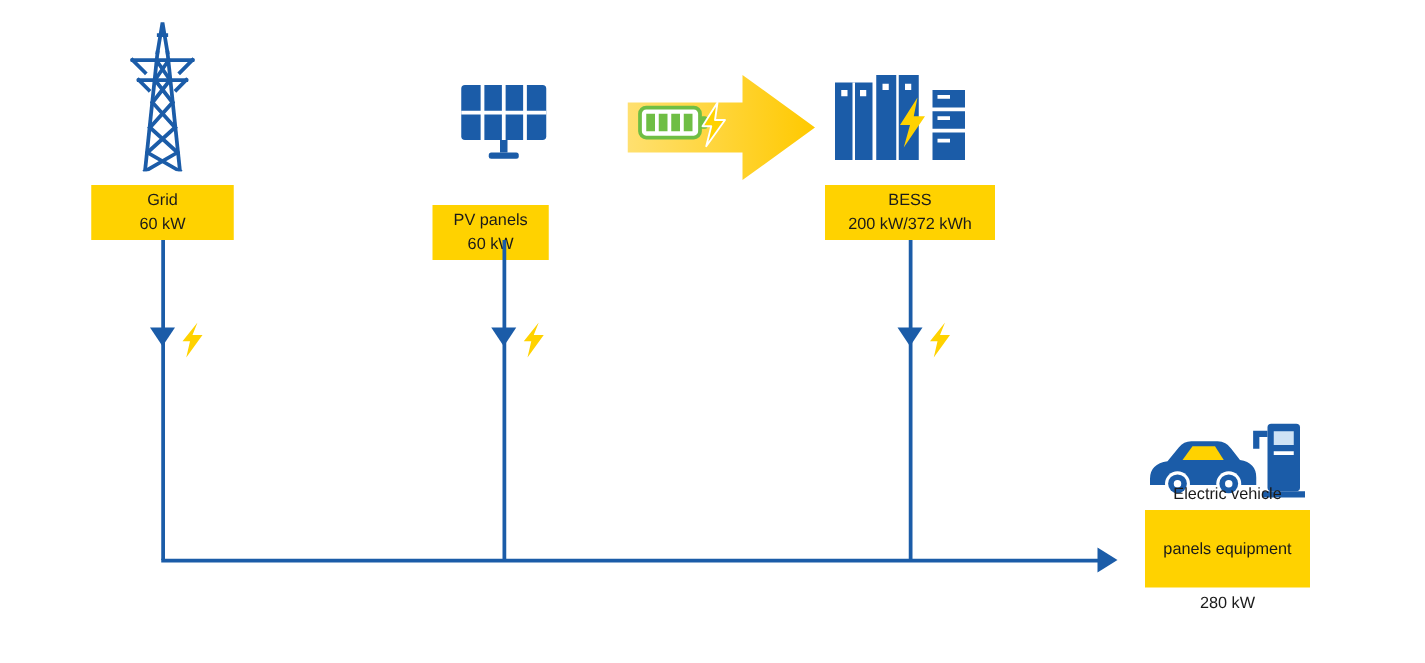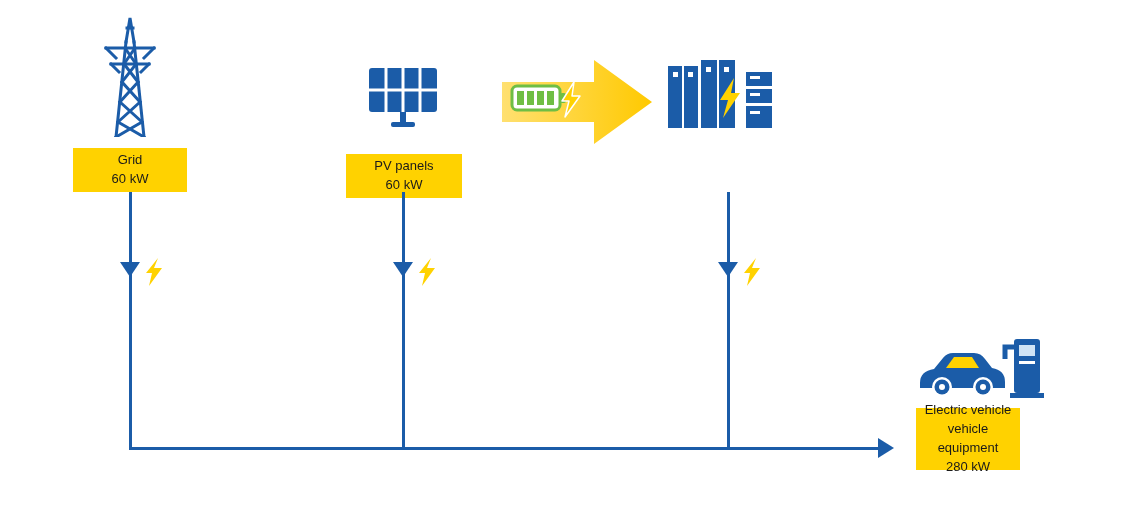--- a/index.html
+++ b/index.html
@@ -63,21 +63,21 @@
         <line x1="19" y1="2" x2="19" y2="46"></line>
         <line x1="36" y1="2" x2="36" y2="46"></line>
         <line x1="53" y1="2" x2="53" y2="46"></line>
         <line x1="2" y1="24" x2="70" y2="24"></line>
       </g>
       <rect x="33" y="46" width="6" height="10" fill="#1B5CA8"></rect>
       <rect x="24" y="56" width="24" height="5" rx="2" fill="#1B5CA8"></rect>
     </svg>
   </div>
 
-  <div class="label-box" style="left:346px;top:154px;width:116px;height:44px;">
+  <div class="label-box" style="left:346px;top:164px;width:93px;height:44px;">
     <span>PV panels</span>
     <span>60 kW</span>
   </div>
 
   <div class="abs" style="left:502px;top:60px;">
     <svg width="150" height="84" viewBox="0 0 150 84">
       <defs>
         <linearGradient id="arrowGrad" x1="0" y1="0" x2="1" y2="0">
           <stop offset="0" stop-color="#FFE070"></stop>
           <stop offset="1" stop-color="#FFC900"></stop>
@@ -111,20 +111,24 @@
       <rect x="78" y="12" width="26" height="14" fill="#1B5CA8"></rect>
       <rect x="78" y="29" width="26" height="14" fill="#1B5CA8"></rect>
       <rect x="78" y="46" width="26" height="22" fill="#1B5CA8"></rect>
       <rect x="82" y="16" width="10" height="3" fill="#ffffff"></rect>
       <rect x="82" y="33" width="10" height="3" fill="#ffffff"></rect>
       <rect x="82" y="51" width="10" height="3" fill="#ffffff"></rect>
       <polygon points="66,18 52,40 60,40 55,58 72,33 63,33" fill="#FFD200" stroke="#1B5CA8" stroke-width="0"></polygon>
     </svg>
   </div>
 
+  <div class="label-box" style="left:660px;top:148px;width:136px;height:44px;">
+    <span>BESS</span>
+    <span>200 kW/372 kWh</span>
+  </div>
 
   <div class="vline" style="left:128.5px;top:192px;height:256px;"></div>
   <div class="vline" style="left:401.5px;top:192px;height:256px;"></div>
   <div class="vline" style="left:726.5px;top:192px;height:256px;"></div>
 
   <div class="arrow-down" style="left:120px;top:262px;"></div>
   <div class="arrow-down" style="left:393px;top:262px;"></div>
   <div class="arrow-down" style="left:718px;top:262px;"></div>
 
   <div class="abs" style="left:144px;top:258px;">
@@ -161,19 +165,19 @@
       <circle cx="65" cy="62" r="3" fill="#ffffff"></circle>
 
       <path d="M96,22 h-9 v12" stroke="#1B5CA8" stroke-width="5" fill="none"></path>
       <rect x="96" y="14" width="26" height="54" rx="3" fill="#1B5CA8"></rect>
       <rect x="101" y="20" width="16" height="11" fill="#CFE3F5"></rect>
       <rect x="101" y="36" width="16" height="3" fill="#ffffff"></rect>
       <rect x="92" y="68" width="34" height="5" fill="#1B5CA8"></rect>
     </svg>
   </div>
 
-  <div class="label-box" style="left:916px;top:408px;width:104px;height:62px;">
+  <div class="label-box" style="left:916px;top:408px;width:132px;height:62px;gap:25px;">
     <span>Electric vehicle</span>
-    <span>vehicle equipment</span>
+    <span>panels equipment</span>
     <span>280 kW</span>
   </div>
 
 </div>
 
 </body></html>

